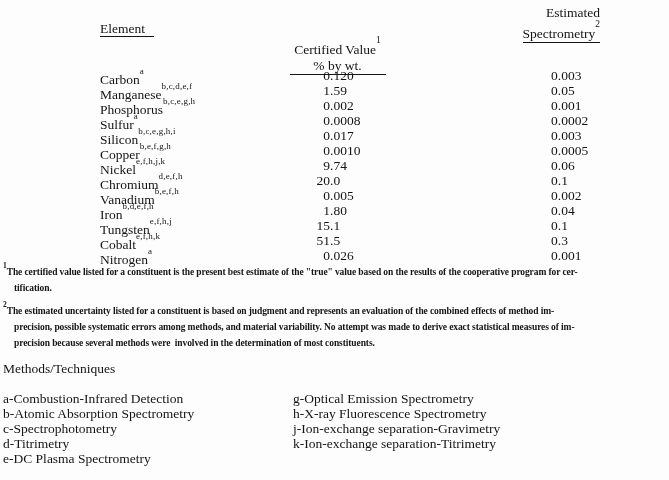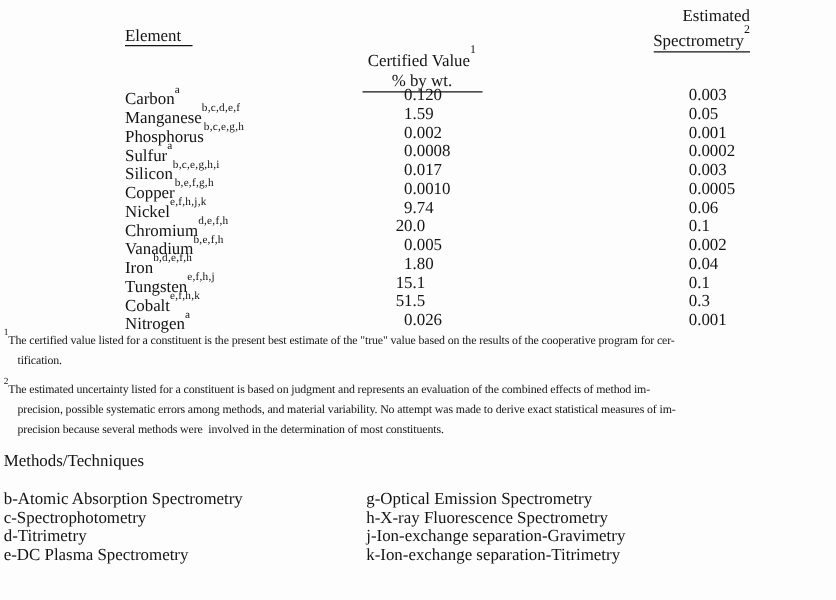--- a/index.html
+++ b/index.html
@@ -25,21 +25,21 @@
   .row { position:relative; height:15px; font-size:13.5px; line-height:15px; }
   .cell-el  { position:absolute; left:100px; white-space:nowrap; }
   .cell-val { position:absolute; left:304px; white-space:nowrap; }
   .val-int  { display:inline-block; width:26px; text-align:right; }
   .cell-unc { position:absolute; left:530px; white-space:nowrap;margin-left:21px; }
 
   
   .fn { position:absolute; left:3px; width:664px; font-size:9.5px; line-height:16px; letter-spacing:-0.1px; }
   .fn-0 { top:261px; }
   .fn-1 { top:300px; }
-  .fn-line { white-space:pre; }
+  .fn-line { white-space:pre;font-weight:bold; }
   .fn-line + .fn-line { padding-left:11px; }
   .fn-sup { font-size:7.5px; position:relative; top:-3.5px; }
 
   
   .methods-title { position:absolute; left:3px; top:361px; font-size:13.5px; line-height:15px; }
   .methods-col { position:absolute; top:391px; font-size:13.5px; line-height:15px; }
   .methods-left  { left:3px; }
   .methods-right { left:293px; }
   .method-item { white-space:nowrap; }
 </style>
@@ -137,20 +137,21 @@
       </div>
       <div class="fn fn-1">
         <div class="fn-line"><sup class="fn-sup">2</sup>The estimated uncertainty listed for a constituent is based on judgment and represents an evaluation of the combined effects of method im-</div>
         <div class="fn-line">precision, possible systematic errors among methods, and material variability. No attempt was made to derive exact statistical measures of im-</div>
         <div class="fn-line">precision because several methods were  involved in the determination of most constituents.</div>
       </div>
     </div>
 
   <div class="methods-title">Methods/Techniques</div>
   <div class="methods-col methods-left" id="methods-left">
+      <div class="method-item">a-Combustion-Infrared Detection</div>
       <div class="method-item">b-Atomic Absorption Spectrometry</div>
       <div class="method-item">c-Spectrophotometry</div>
       <div class="method-item">d-Titrimetry</div>
       <div class="method-item">e-DC Plasma Spectrometry</div>
     </div>
   <div class="methods-col methods-right" id="methods-right">
       <div class="method-item">g-Optical Emission Spectrometry</div>
       <div class="method-item">h-X-ray Fluorescence Spectrometry</div>
       <div class="method-item">j-Ion-exchange separation-Gravimetry</div>
       <div class="method-item">k-Ion-exchange separation-Titrimetry</div>

